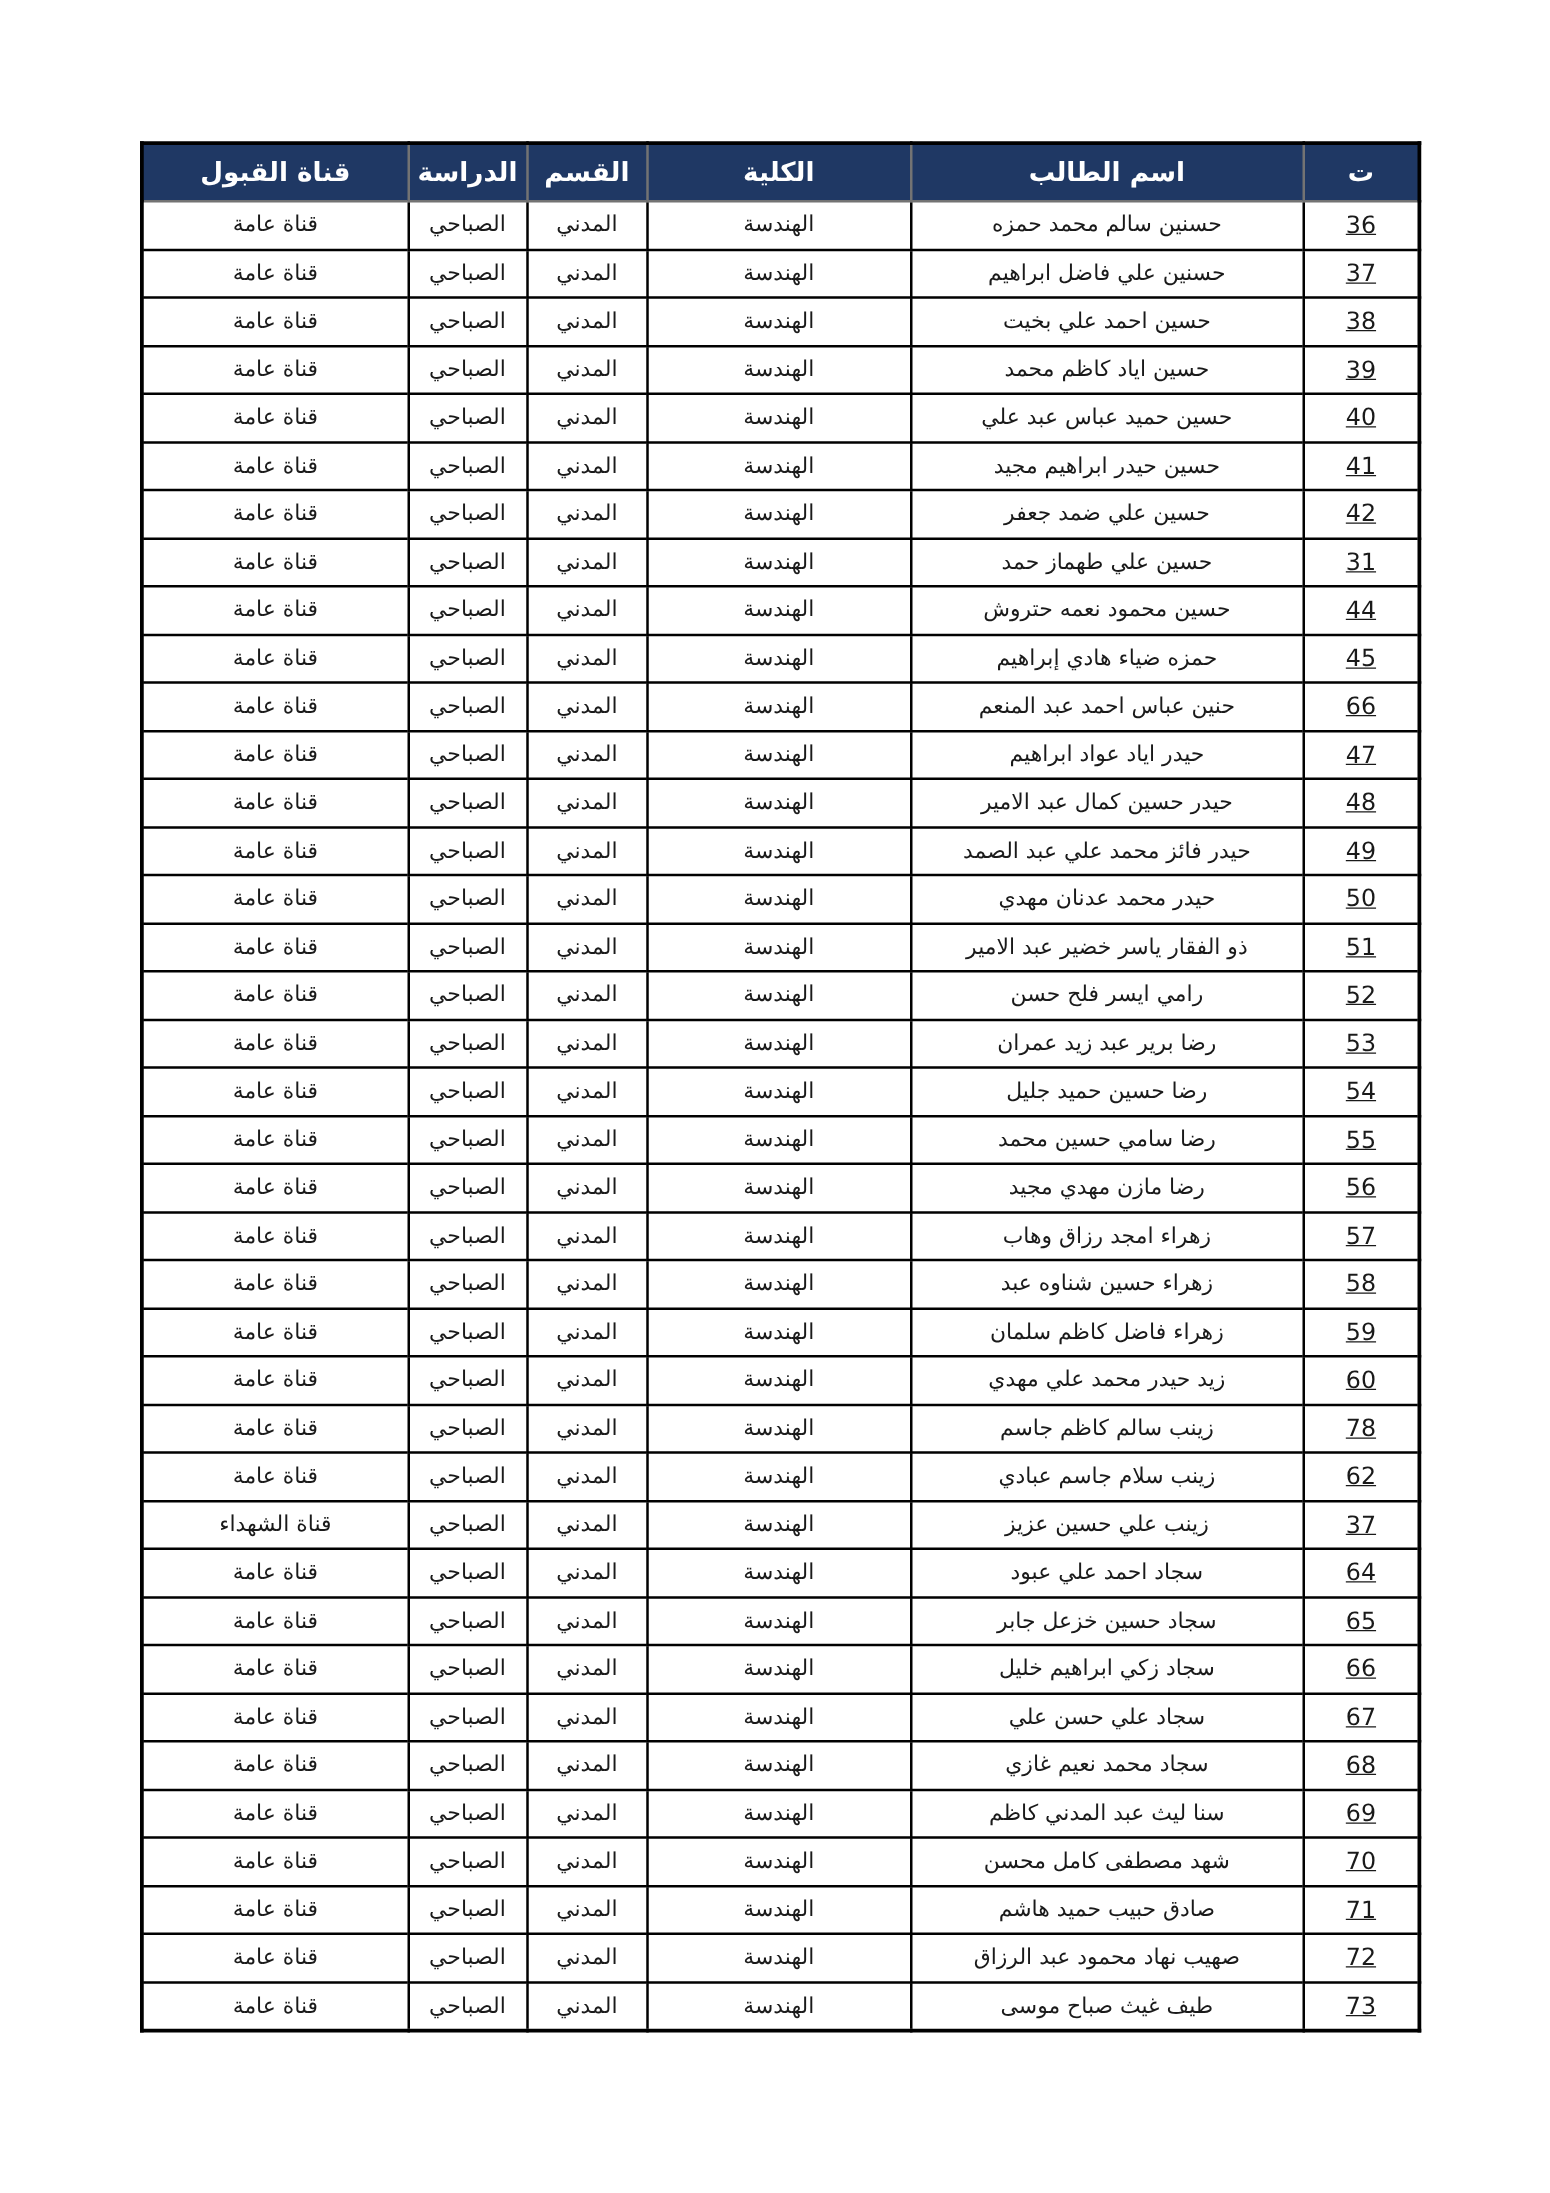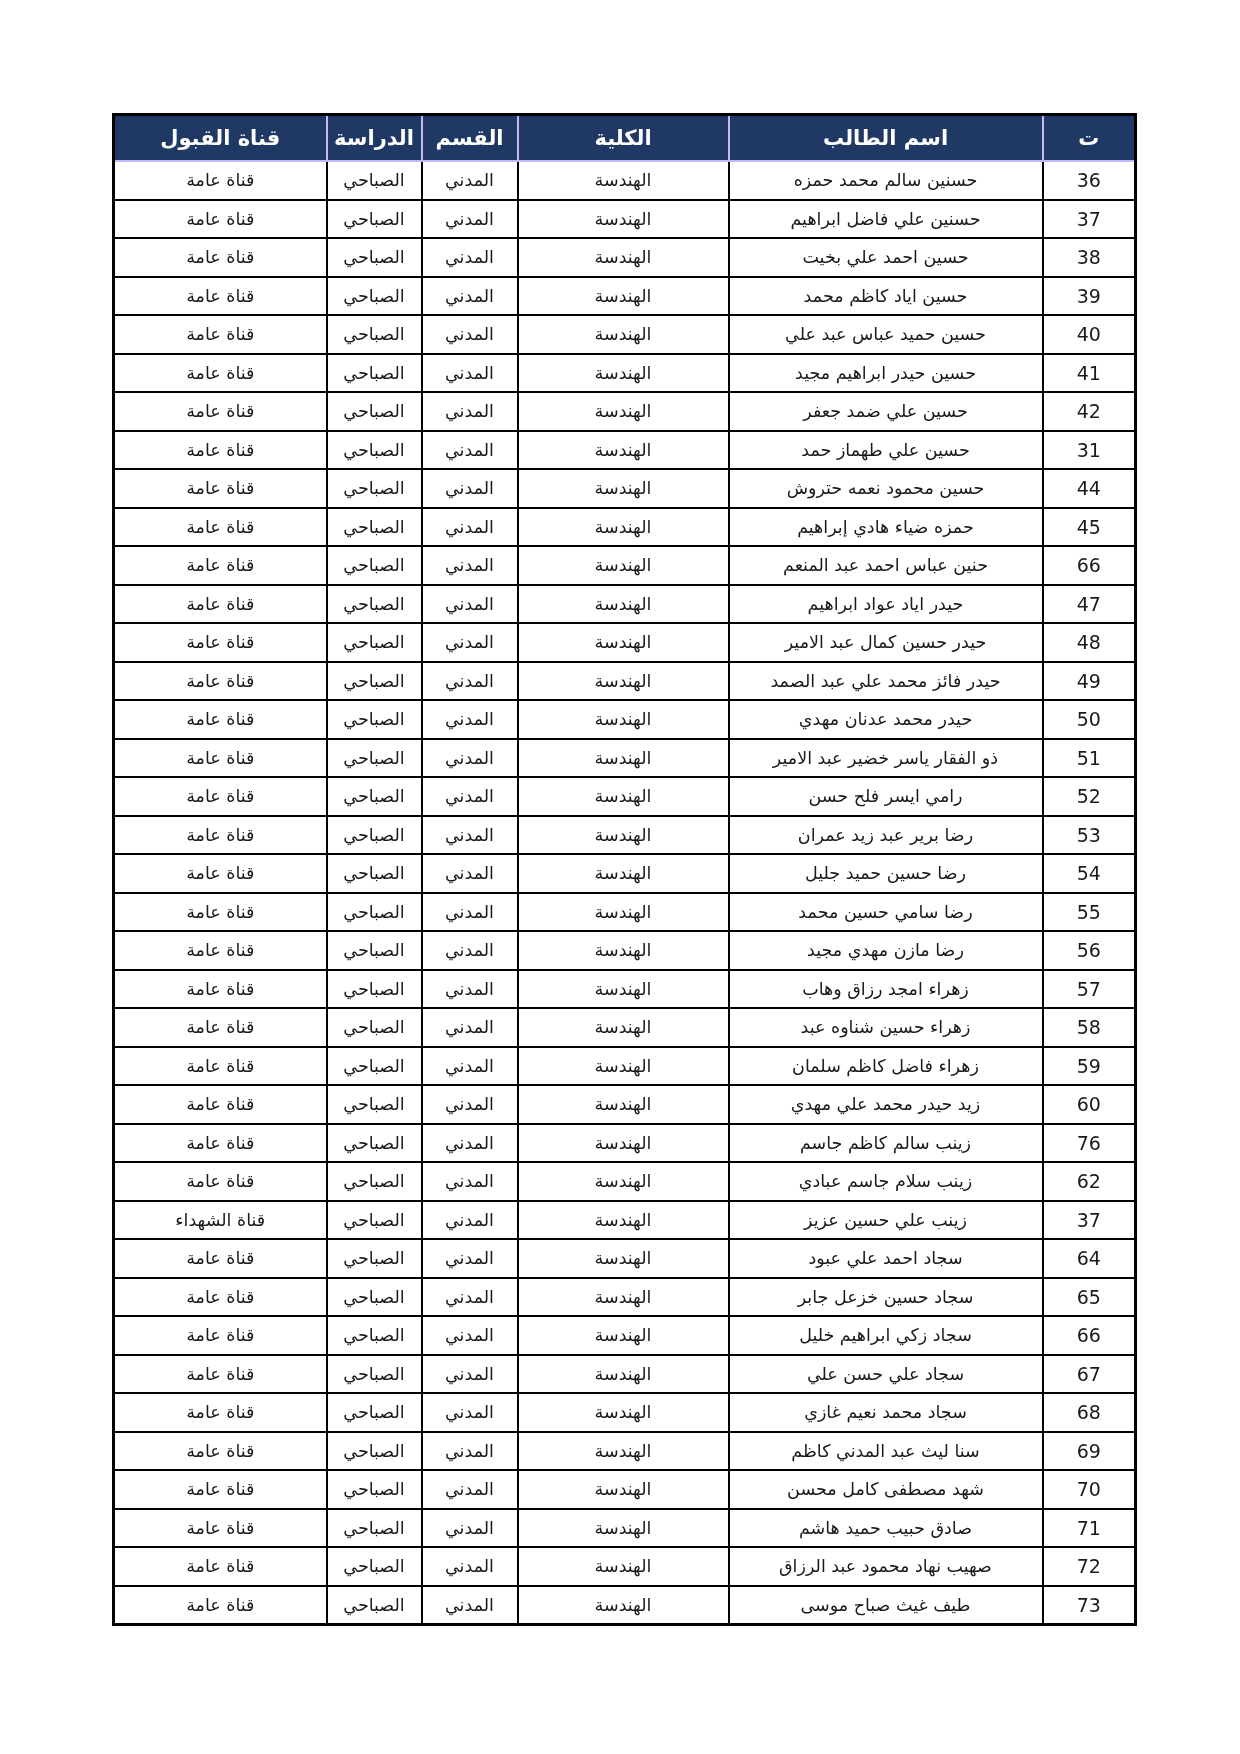--- a/index.html
+++ b/index.html
@@ -26,38 +26,39 @@
     border: 3px solid #000000;
   }
   table.students th {
     background: #1F3864;
     color: #ffffff;
     height: 44px;
     font-size: 21px;
     font-weight: bold;
     text-align: center;
     vertical-align: middle;
-    border: 2px solid #c4b5fd;
+    border: 2px solid #737373;
     padding: 0;
   }
   table.students td {
     height: 36.5px;
     font-size: 17.5px;
     color: #1a1a1a;
     text-align: center;
     vertical-align: middle;
     border: 2px solid #000000;
     background: #ffffff;
     padding: 0 4px;
     white-space: nowrap;
     overflow: hidden;
   }
   table.students td.col-index {
     font-size: 19px;
     font-family: "DejaVu Sans", sans-serif;
+    text-decoration: underline;
   }
 </style>
 </head>
 <body>
 
 <div class="page">
   <table class="students">
     <colgroup>
       <col style="width:93px">
       <col style="width:314px">
@@ -271,21 +272,21 @@
         </tr>
         <tr>
           <td class="col-index">60</td>
           <td class="col-name">زيد حيدر محمد علي مهدي</td>
           <td class="col-college">الهندسة</td>
           <td class="col-department">المدني</td>
           <td class="col-study">الصباحي</td>
           <td class="col-channel">قناة عامة</td>
         </tr>
         <tr>
-          <td class="col-index">76</td>
+          <td class="col-index">78</td>
           <td class="col-name">زينب سالم كاظم جاسم</td>
           <td class="col-college">الهندسة</td>
           <td class="col-department">المدني</td>
           <td class="col-study">الصباحي</td>
           <td class="col-channel">قناة عامة</td>
         </tr>
         <tr>
           <td class="col-index">62</td>
           <td class="col-name">زينب سلام جاسم عبادي</td>
           <td class="col-college">الهندسة</td>

